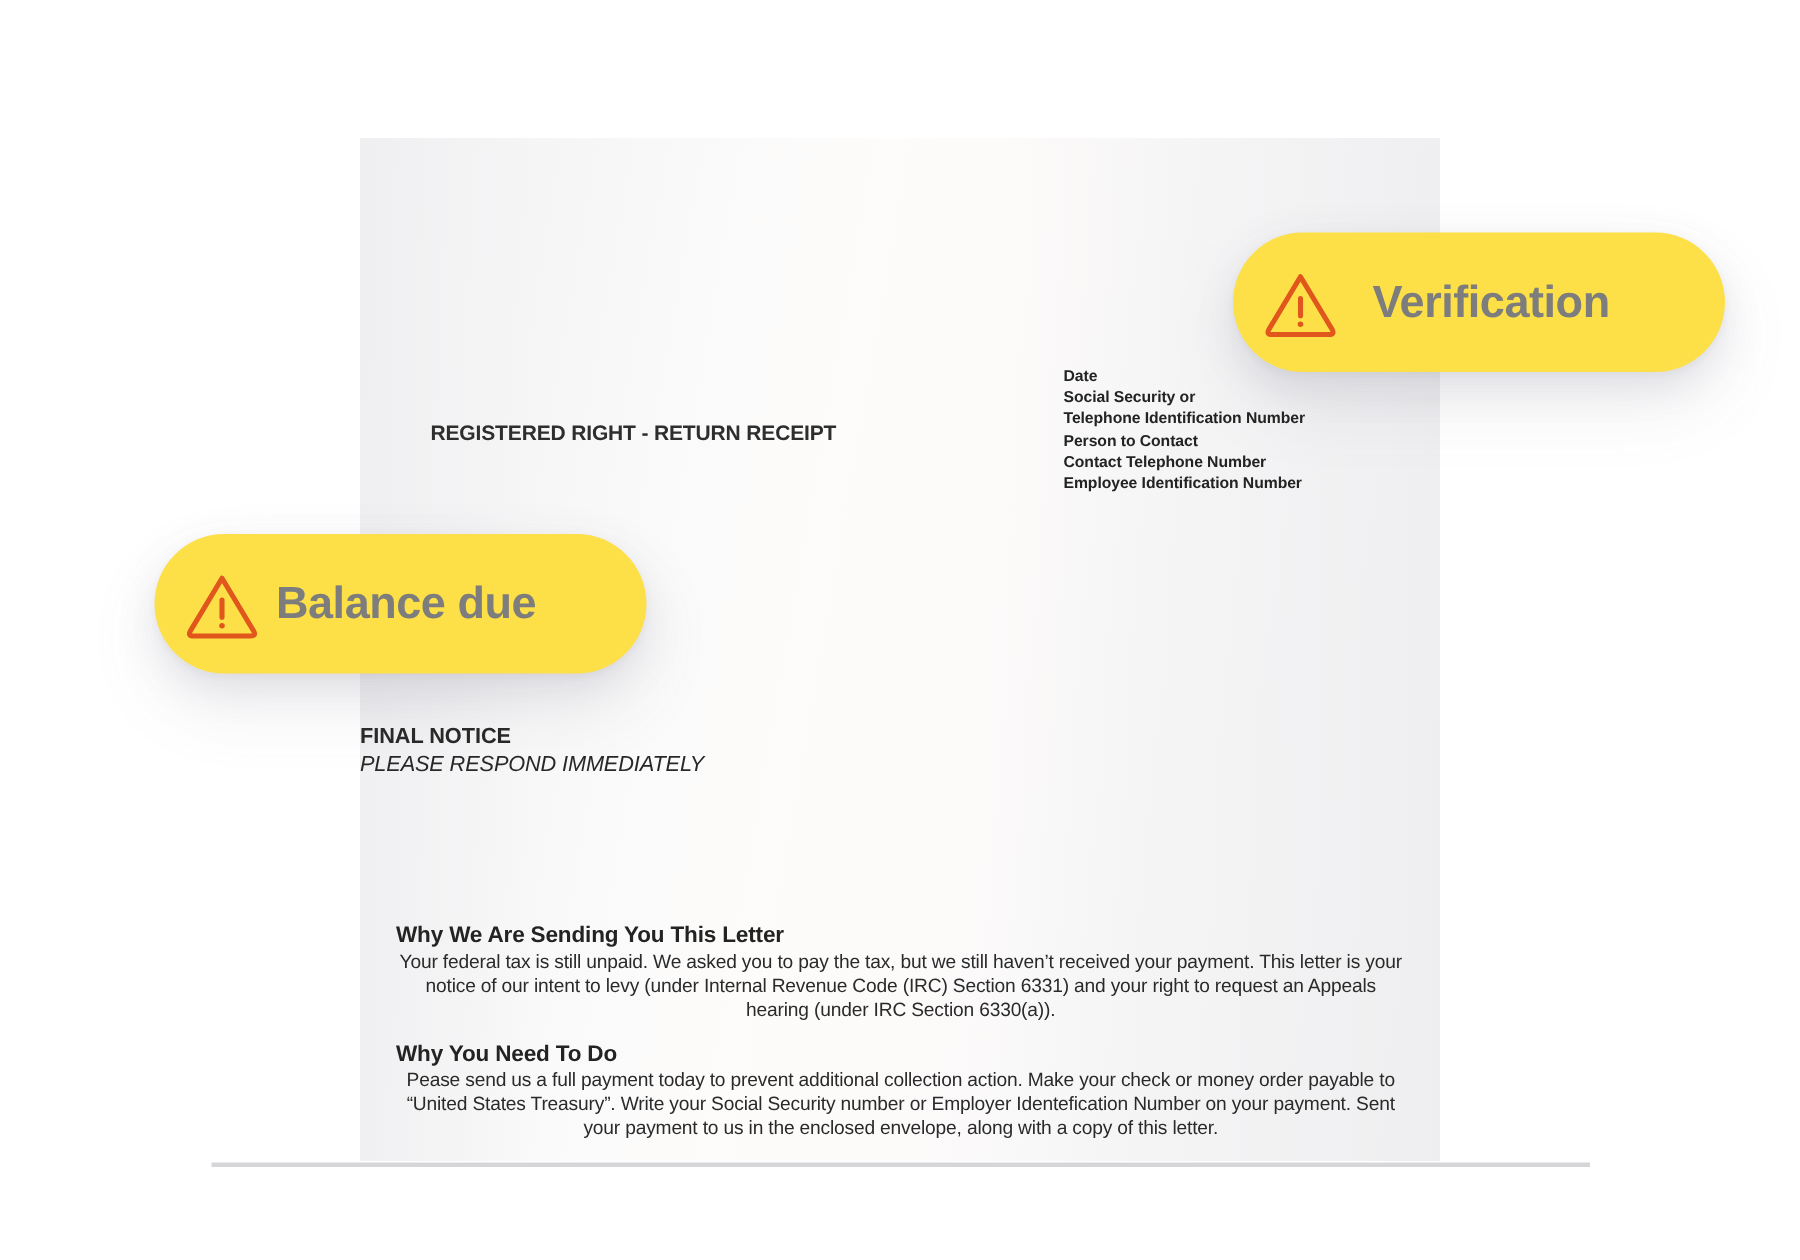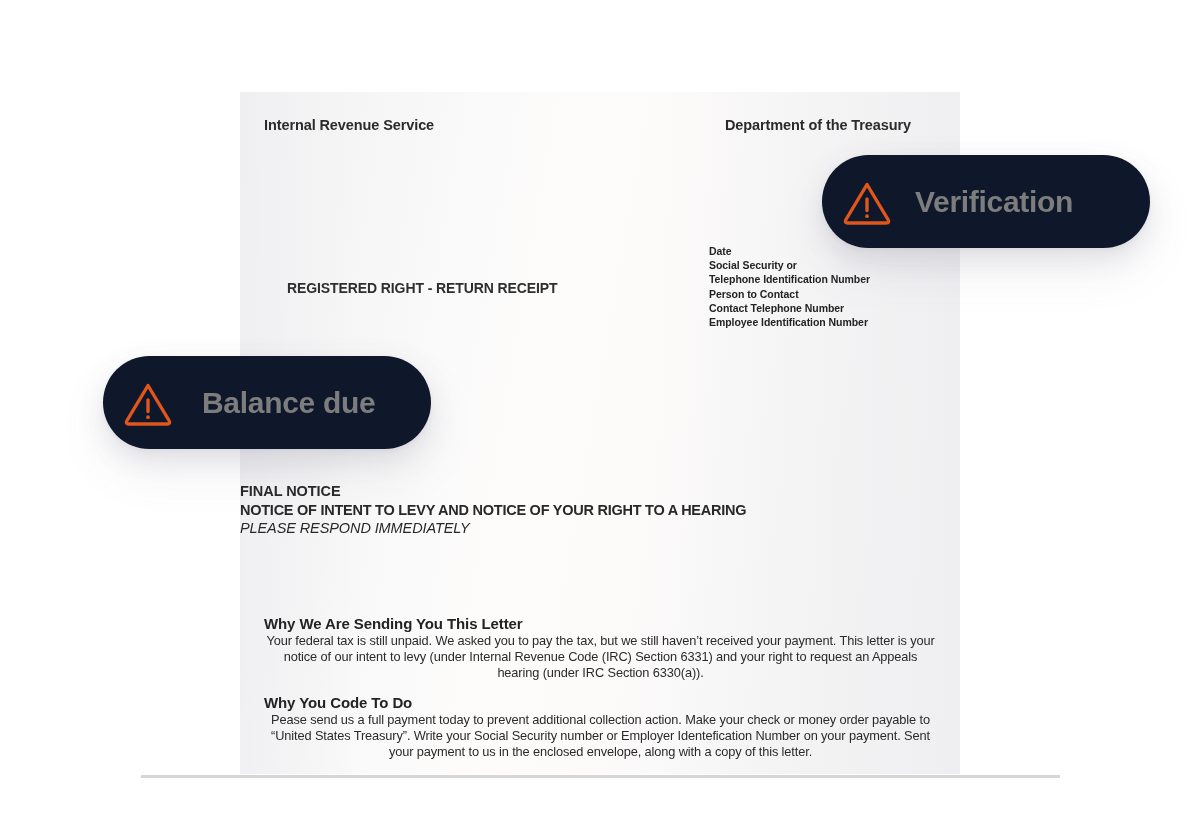--- a/index.html
+++ b/index.html
@@ -175,21 +175,21 @@
     width: 919px;
     height: 3px;
     background: #d6d6d9;
   }
 
   
   .badge {
     position: absolute;
     display: flex;
     align-items: center;
-    background: #0f172a;
+    background: #fde047;
     border-radius: 999px;
     box-shadow:
       0 2px 5px rgba(120,120,135,0.07),
       0 10px 26px rgba(110,110,130,0.13),
       0 22px 48px rgba(105,105,125,0.11);
   }
   .badge-icon {
     flex: 0 0 auto;
     display: block;
   }
@@ -216,58 +216,53 @@
   #badge-balance-due {
     left: 103px;
     top: 356px;
     width: 312px;
     height: 93px;
     padding-left: 16px;
   }
   #badge-balance-due .badge-icon { width: 58px; height: 58px; }
   #badge-balance-due .badge-label {
     font-size: 30px;
-    margin-left: 25px;
+    margin-left: 7px;
   }
 </style>
 </head>
 <body>
 
 <div id="doc-sheet">
   <div class="doc-inner">
 
-    <div id="header-row">
-      <div id="irs-name">Internal Revenue Service</div>
-      <div id="treasury-name">Department of the Treasury</div>
-    </div>
 
     <div id="registered-mail">REGISTERED RIGHT - RETURN RECEIPT</div>
 
     <div id="field-labels">
       <span class="field-label">Date</span>
       <span class="field-label">Social Security or</span>
       <span class="field-label">Telephone Identification Number</span>
       <span class="field-label">Person to Contact</span>
       <span class="field-label">Contact Telephone Number</span>
       <span class="field-label">Employee Identification Number</span>
     </div>
 
     <div id="notice-block">
       <div id="notice-line-1">FINAL NOTICE</div>
-      <div id="notice-line-2">NOTICE OF INTENT TO LEVY AND NOTICE OF YOUR RIGHT TO A HEARING</div>
       <div id="notice-line-3">PLEASE RESPOND IMMEDIATELY</div>
     </div>
 
     <div id="body-sections">
       <div class="body-section">
         <div class="section-heading">Why We Are Sending You This Letter</div>
         <div class="section-body">Your federal tax is still unpaid. We asked you to pay the tax, but we still haven’t received your payment. This letter is your notice of our intent to levy (under Internal Revenue Code (IRC) Section 6331) and your right to request an Appeals hearing (under IRC Section 6330(a)).</div>
       </div>
       <div class="body-section">
-        <div class="section-heading">Why You Code To Do</div>
+        <div class="section-heading">Why You Need To Do</div>
         <div class="section-body">Pease send us a full payment today to prevent additional collection action. Make your check or money order payable to “United States Treasury”. Write your Social Security number or Employer Identefication Number on your payment. Sent your payment to us in the enclosed envelope, along with a copy of this letter.</div>
       </div>
     </div>
 
   </div>
 </div>
 
 <div id="bottom-divider"></div>
 
 <div class="badge" id="badge-verification">

